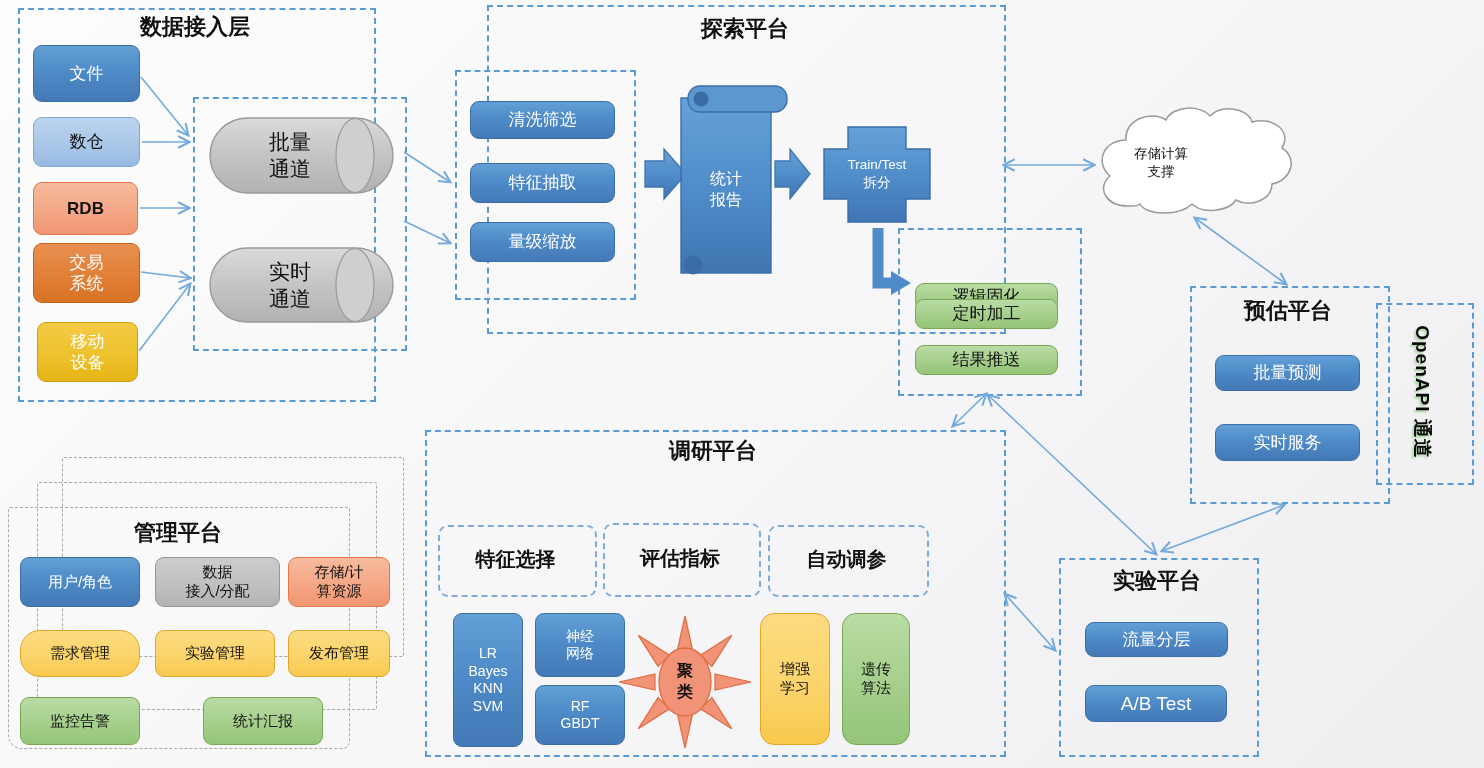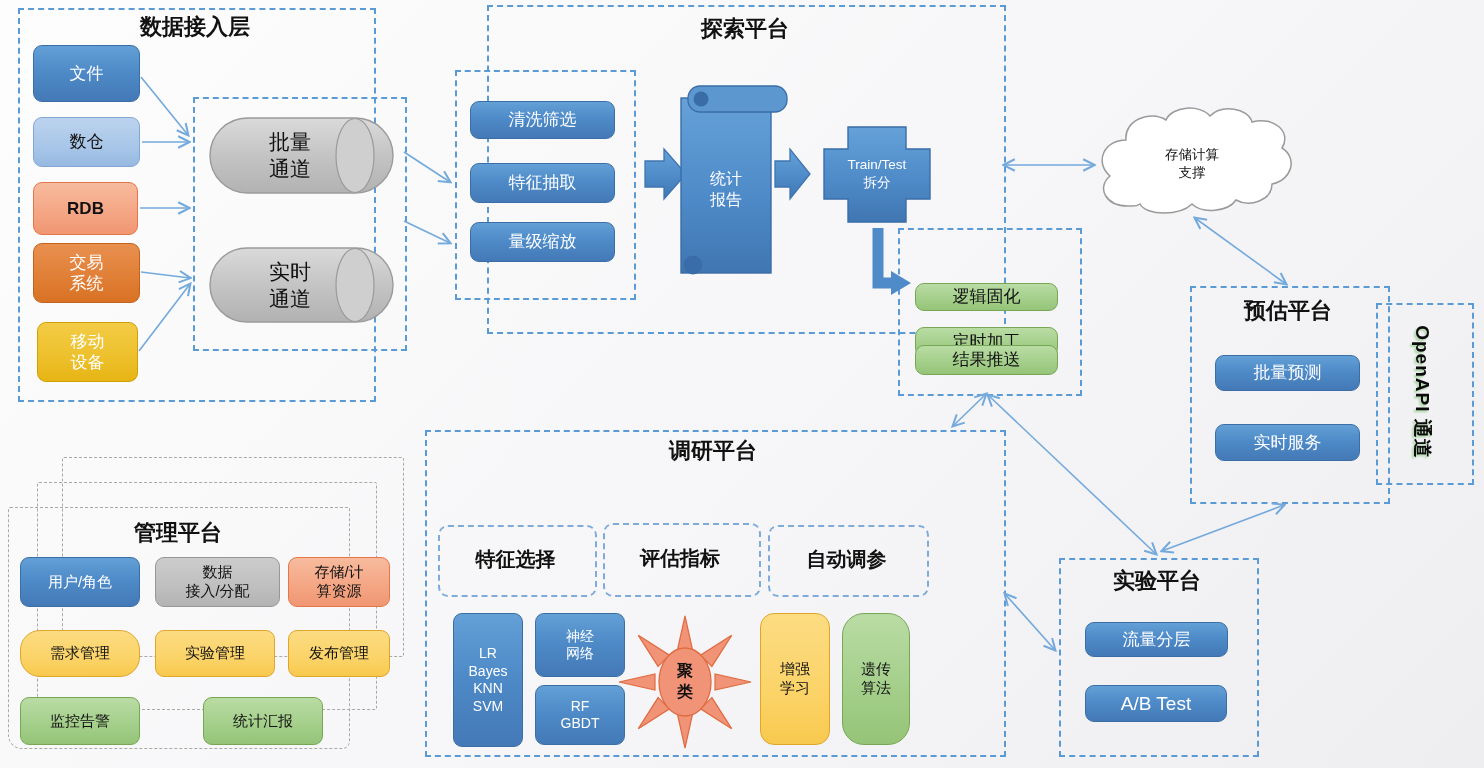--- a/index.html
+++ b/index.html
@@ -157,24 +157,24 @@
   <div class="box blue" style="left:470px;top:101px;width:145px;height:38px;">清洗筛选</div>
   <div class="box blue" style="left:470px;top:163px;width:145px;height:40px;">特征抽取</div>
   <div class="box blue" style="left:470px;top:222px;width:145px;height:40px;">量级缩放</div>
 
   <div class="shapetext" style="left:686px;top:155px;width:80px;height:70px;color:#fff;font-size:16px;">统计
 报告</div>
   <div class="shapetext" style="left:826px;top:146px;width:102px;height:56px;color:#fff;font-size:13.5px;">Train/Test
 拆分</div>
 
   <div class="box green" style="left:915px;top:251px;width:143px;height:28px;margin-top:32px;">逻辑固化</div>
-  <div class="box green" style="left:915px;top:299px;width:143px;height:30px;margin-top:28px;">定时加工</div>
+  <div class="box green" style="left:915px;top:299px;width:143px;height:30px;">定时加工</div>
   <div class="box green" style="left:915px;top:345px;width:143px;height:30px;">结果推送</div>
 
-  <div class="shapetext" style="left:1133px;top:138px;width:118px;height:52px;font-size:13.5px;color:#111;">存储计算
+  <div class="shapetext" style="left:1102px;top:138px;width:118px;height:52px;font-size:13.5px;color:#111;font-family:Liberation Mono, monospace;">存储计算
 支撑</div>
 
   <div class="box blue" style="left:1215px;top:355px;width:145px;height:36px;">批量预测</div>
   <div class="box blue" style="left:1215px;top:424px;width:145px;height:37px;">实时服务</div>
   <div class="openapi" style="left:1338px;top:380px;width:170px;height:24px;">OpenAPI 通道</div>
 
   <div class="grp-light" style="left:438px;top:525px;width:155px;height:68px;"></div>
   <div class="grp-light" style="left:603px;top:523px;width:154px;height:70px;"></div>
   <div class="grp-light" style="left:768px;top:525px;width:157px;height:68px;"></div>
   <div class="subhead" style="left:438px;top:525px;width:155px;height:68px;">特征选择</div>
@@ -186,21 +186,21 @@
 KNN
 SVM</div>
   <div class="box blue" style="left:535px;top:613px;width:90px;height:64px;font-size:14px;">神经
 网络</div>
   <div class="box blue" style="left:535px;top:685px;width:90px;height:60px;font-size:14px;">RF
 GBDT</div>
   <div class="shapetext" style="left:667px;top:650px;width:36px;height:64px;font-size:16px;color:#111;font-weight:bold;">聚
 类</div>
   <div class="box yellow" style="left:760px;top:613px;width:70px;height:132px;border-radius:14px;">增强
 学习</div>
-  <div class="box green" style="left:842px;top:613px;width:68px;height:132px;border-radius:22px;font-size:15px;">遗传
+  <div class="box green" style="left:842px;top:613px;width:68px;height:132px;border-radius:14px;font-size:15px;">遗传
 算法</div>
 
   <div class="box blue" style="left:1085px;top:622px;width:143px;height:35px;">流量分层</div>
   <div class="box blue" style="left:1085px;top:685px;width:142px;height:37px;font-size:19px;">A/B Test</div>
 
   <div class="box blue" style="left:20px;top:557px;width:120px;height:50px;font-size:15px;">用户/角色</div>
   <div class="box grayb" style="left:155px;top:557px;width:125px;height:50px;">数据
 接入/分配</div>
   <div class="box salmon" style="left:288px;top:557px;width:102px;height:50px;font-size:15px;">存储/计
 算资源</div>

